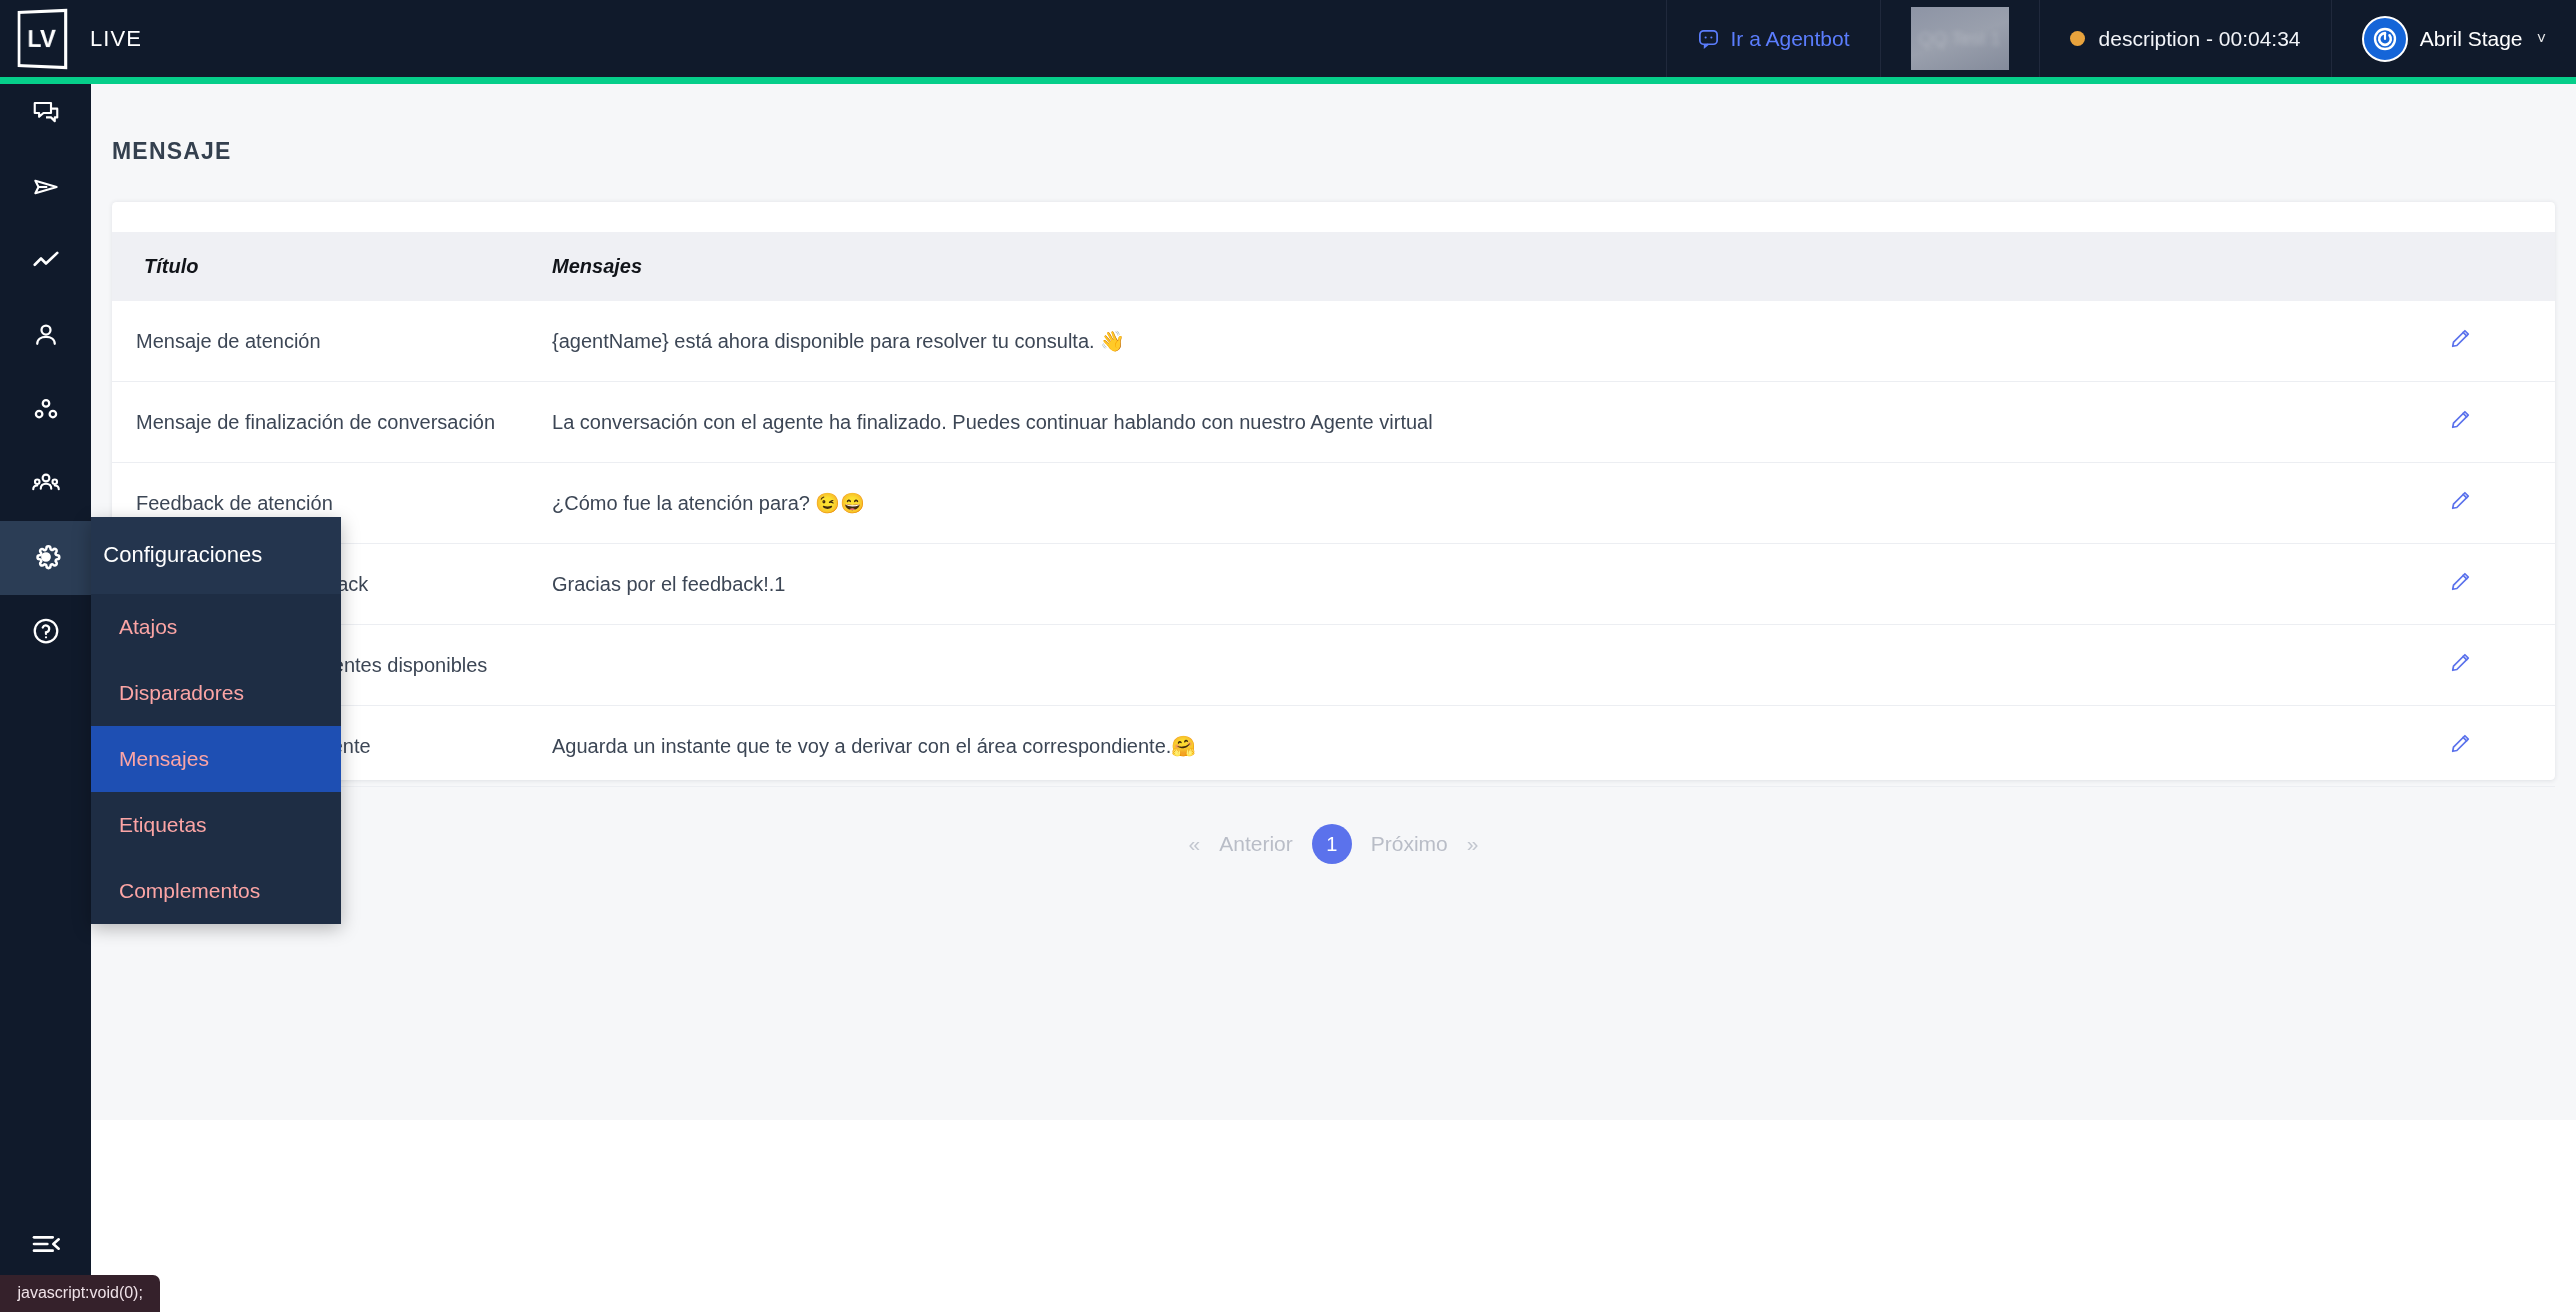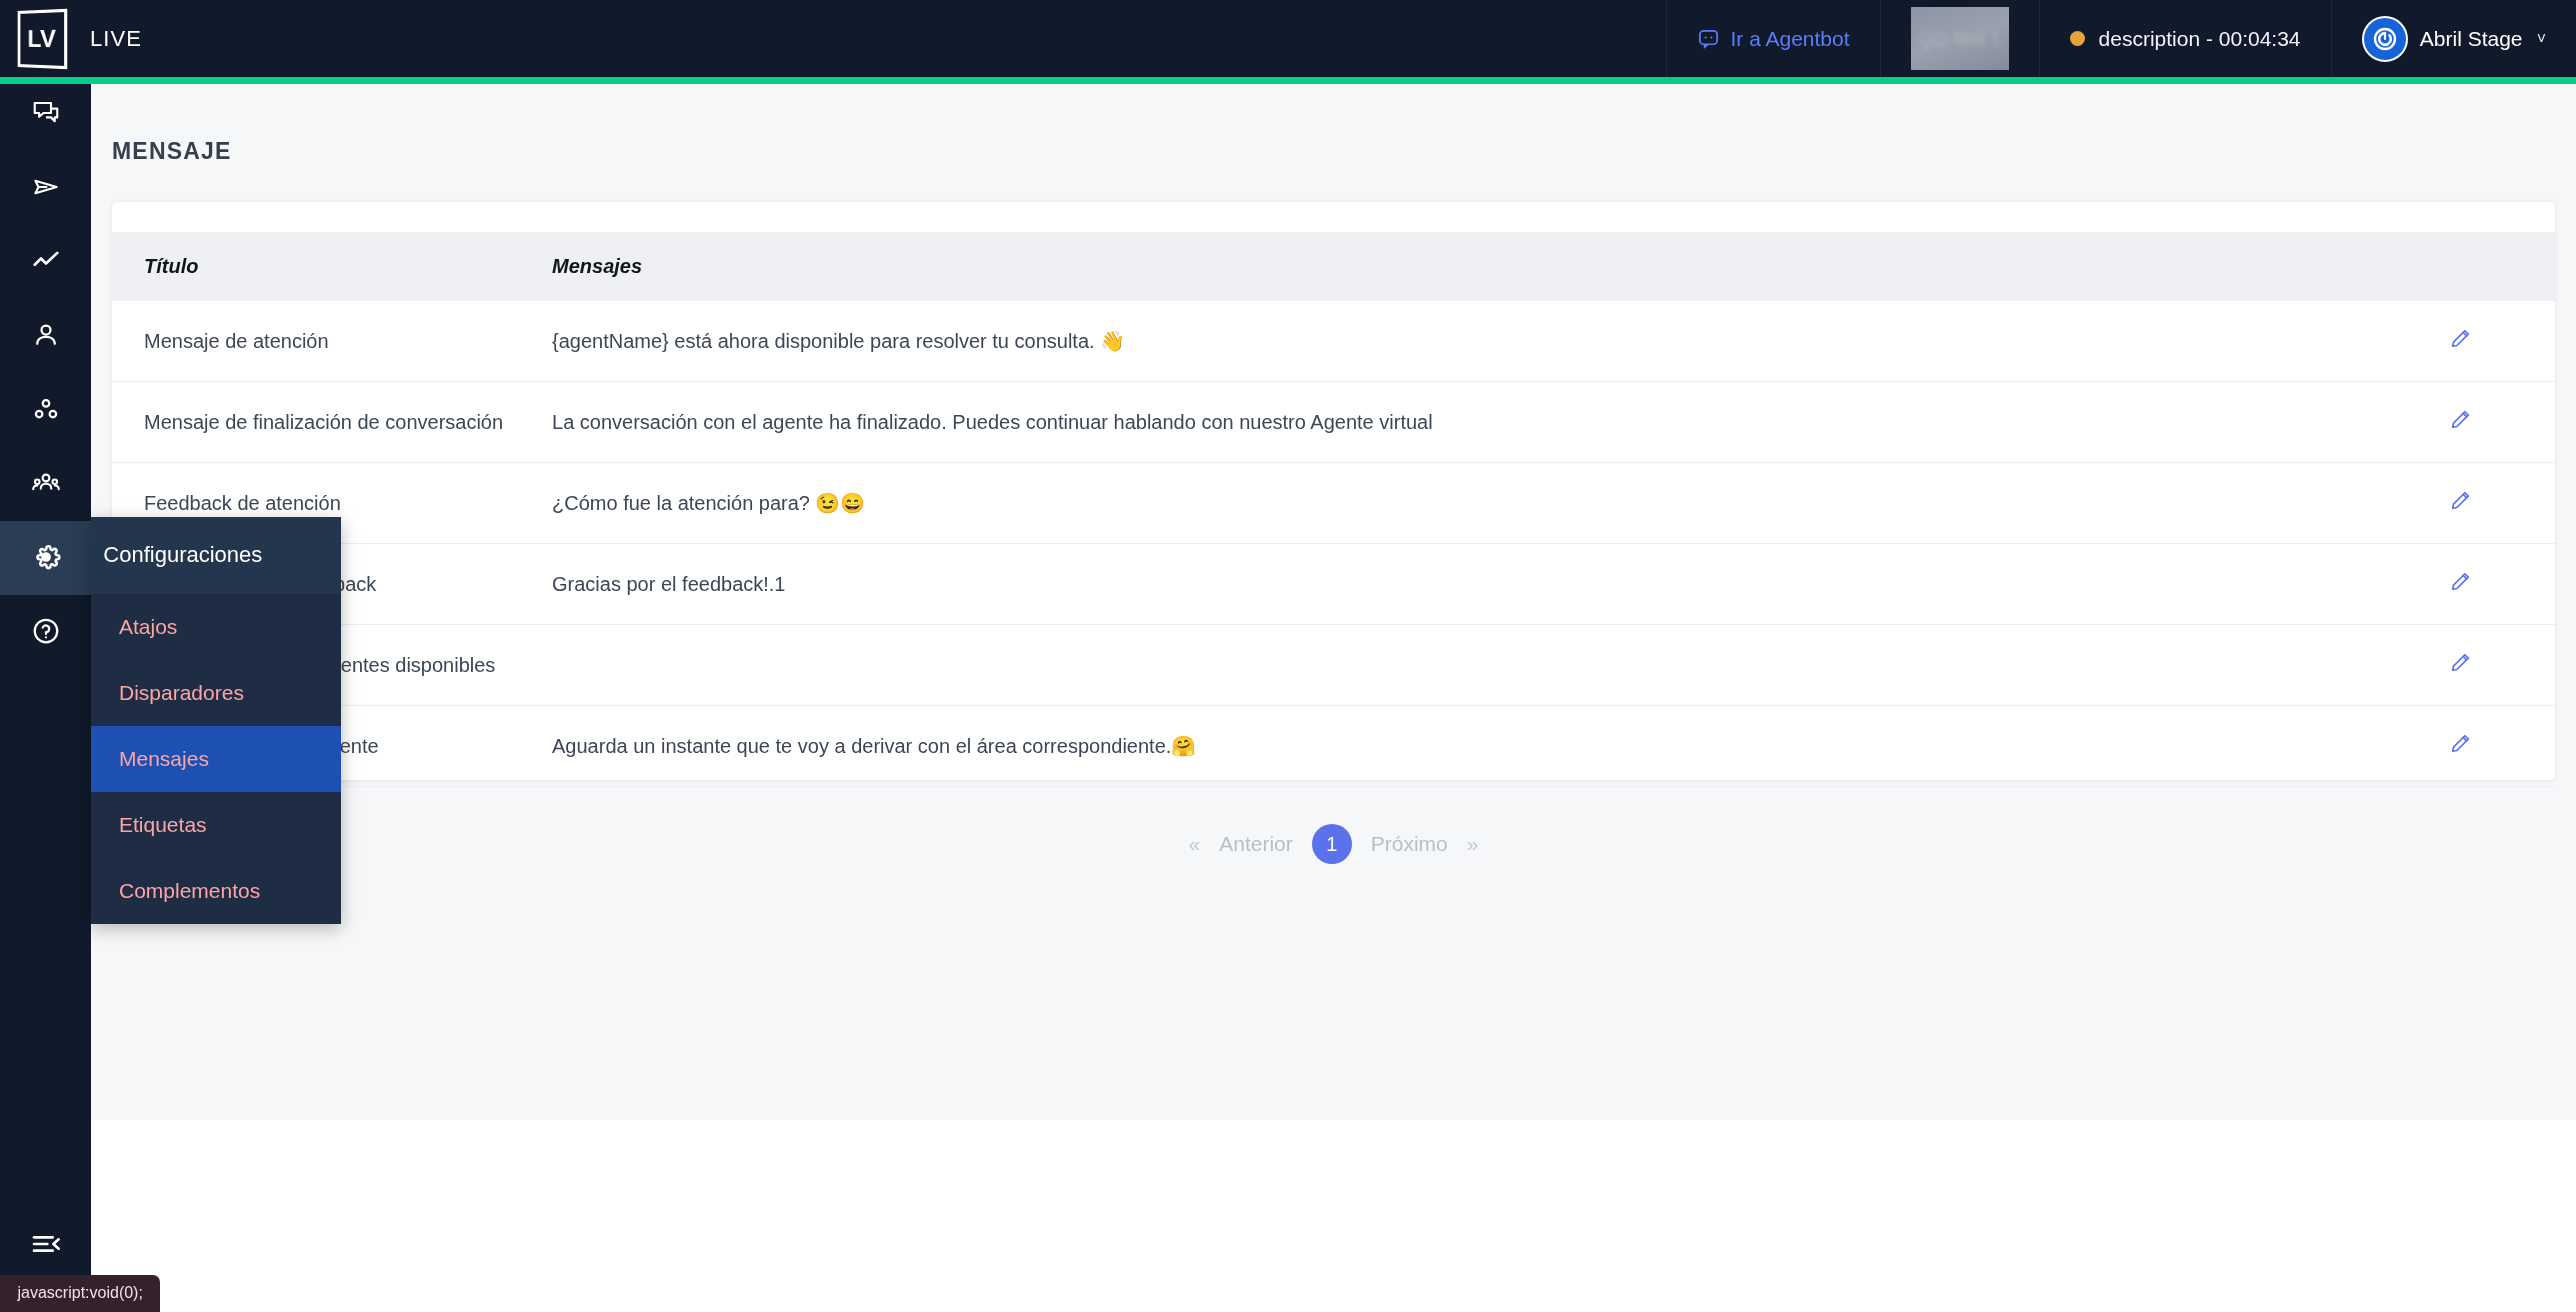--- a/index.html
+++ b/index.html
@@ -206,21 +206,21 @@
   thead th.c2 { width: 1875px; }
   thead th.c3 { width: 105px; }
 
   tbody td {
     border-bottom: 0.9px solid #eceef2;
     font-size: 20px;
     color: #3c4655;
     padding: 26px 0;
     vertical-align: middle;
   }
-  tbody td.c1 { padding-left: 32px; }
+  tbody td.c1 { padding-left: 24px; }
   tbody td.c3 { text-align: left; }
   tbody tr:last-child td { border-bottom: 0.9px solid #eceef2; }
   .edit-btn {
     background: none;
     border: none;
     cursor: pointer;
     padding: 0;
     display: inline-flex;
   }
 

